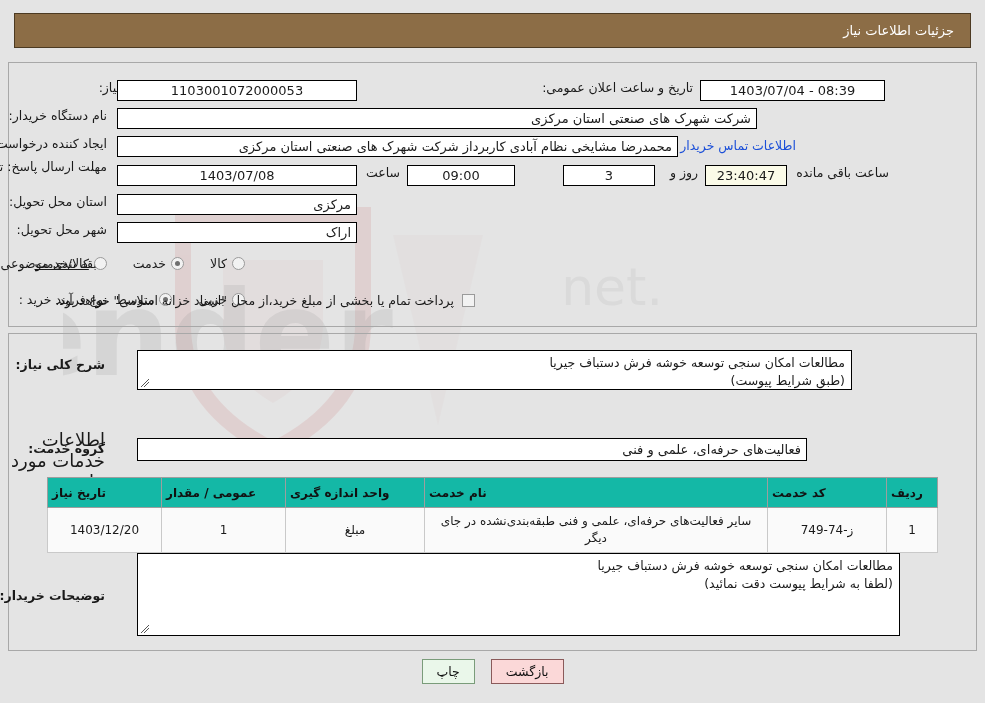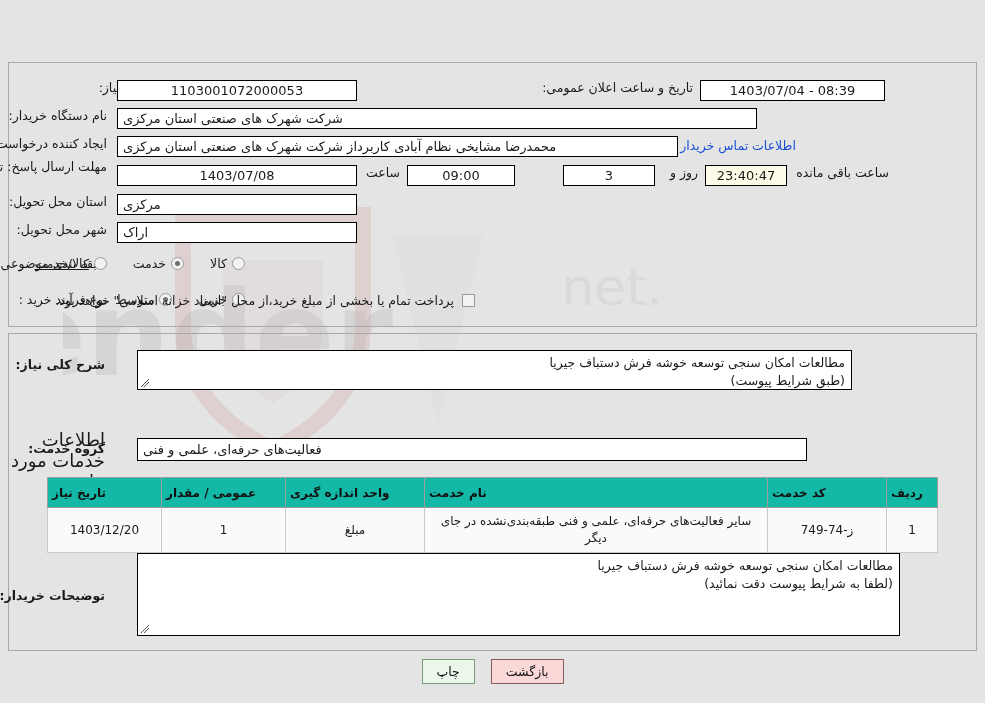--- a/index.html
+++ b/index.html
@@ -97,21 +97,21 @@
     box-sizing: border-box;
     height: 21px;
     line-height: 19px;
     font-size: 13px;
     padding: 0 5px;
     color: #1a1a1a;
     text-align: center;
     overflow: hidden;
     white-space: nowrap;
   }
-  .fld.right { text-align: left; margin-left: 48px; }
+  .fld.right { text-align: right; margin-left: 48px; }
   .fld.cream { background: #fbfbe8; }
 
   .linktext {
     color: #1b4fd8;
     font-size: 12.5px;
     text-decoration: none;
     white-space: nowrap;
   }
 
   
@@ -251,20 +251,23 @@
       </g>
       <g opacity="0.16" fill="#8e8e8e" font-family="DejaVu Sans, sans-serif" font-size="118" font-weight="bold">
         <text x="330" y="200">Tender</text>
       </g>
       <g opacity="0.13" fill="#9a9a9a" font-family="DejaVu Sans, sans-serif" font-size="52">
         <text x="600" y="130">.net</text>
       </g>
     </svg>
   </div>
 
+  <div class="titlebar">
+    <span class="title">جزئیات اطلاعات نیاز</span>
+  </div>
 
   <div class="panel panel-top"></div>
 
   <div class="frow" style="top:80px; right:827px;">
     <span class="lbl">شماره نیاز:</span>
   </div>
   <div class="frow" style="top:80px; right:628px;">
     <span class="fld" style="width:240px;">1103001072000053</span>
   </div>
   <div class="frow" style="top:80px; right:292px;">

